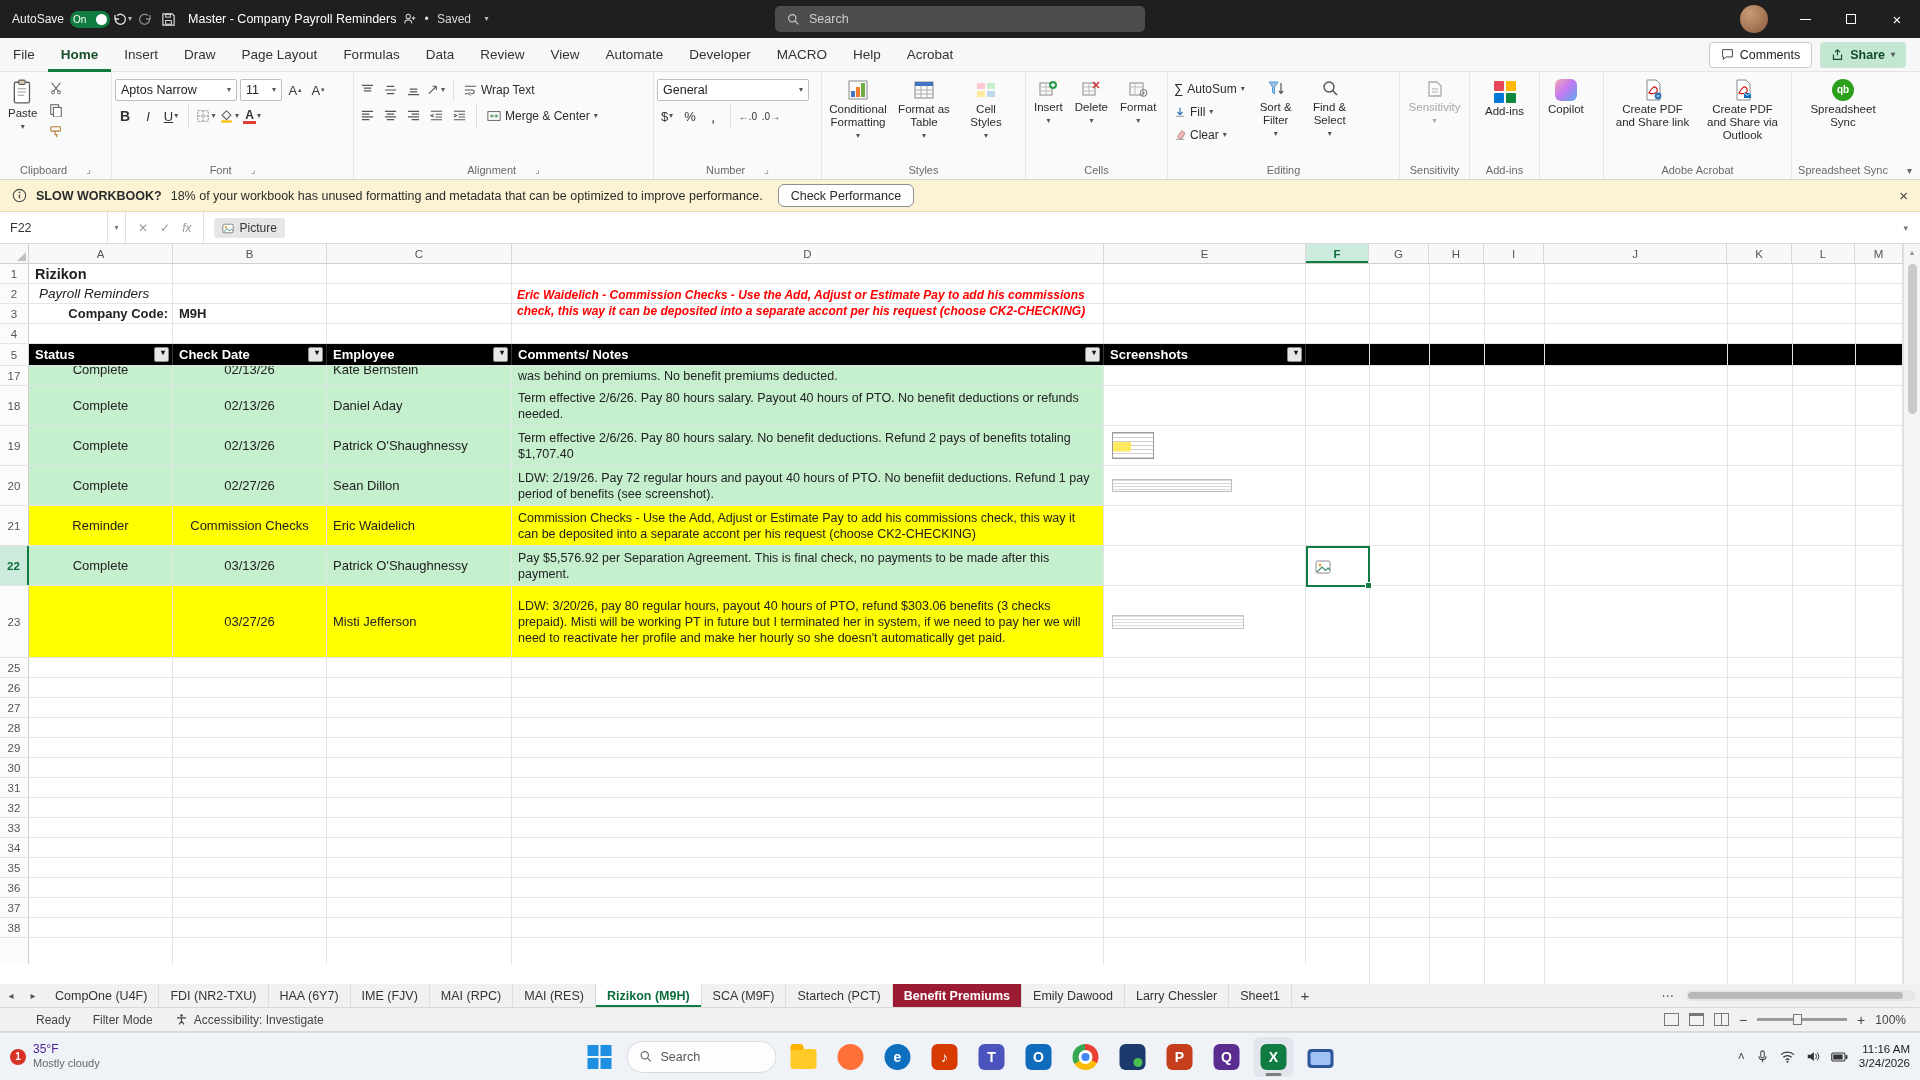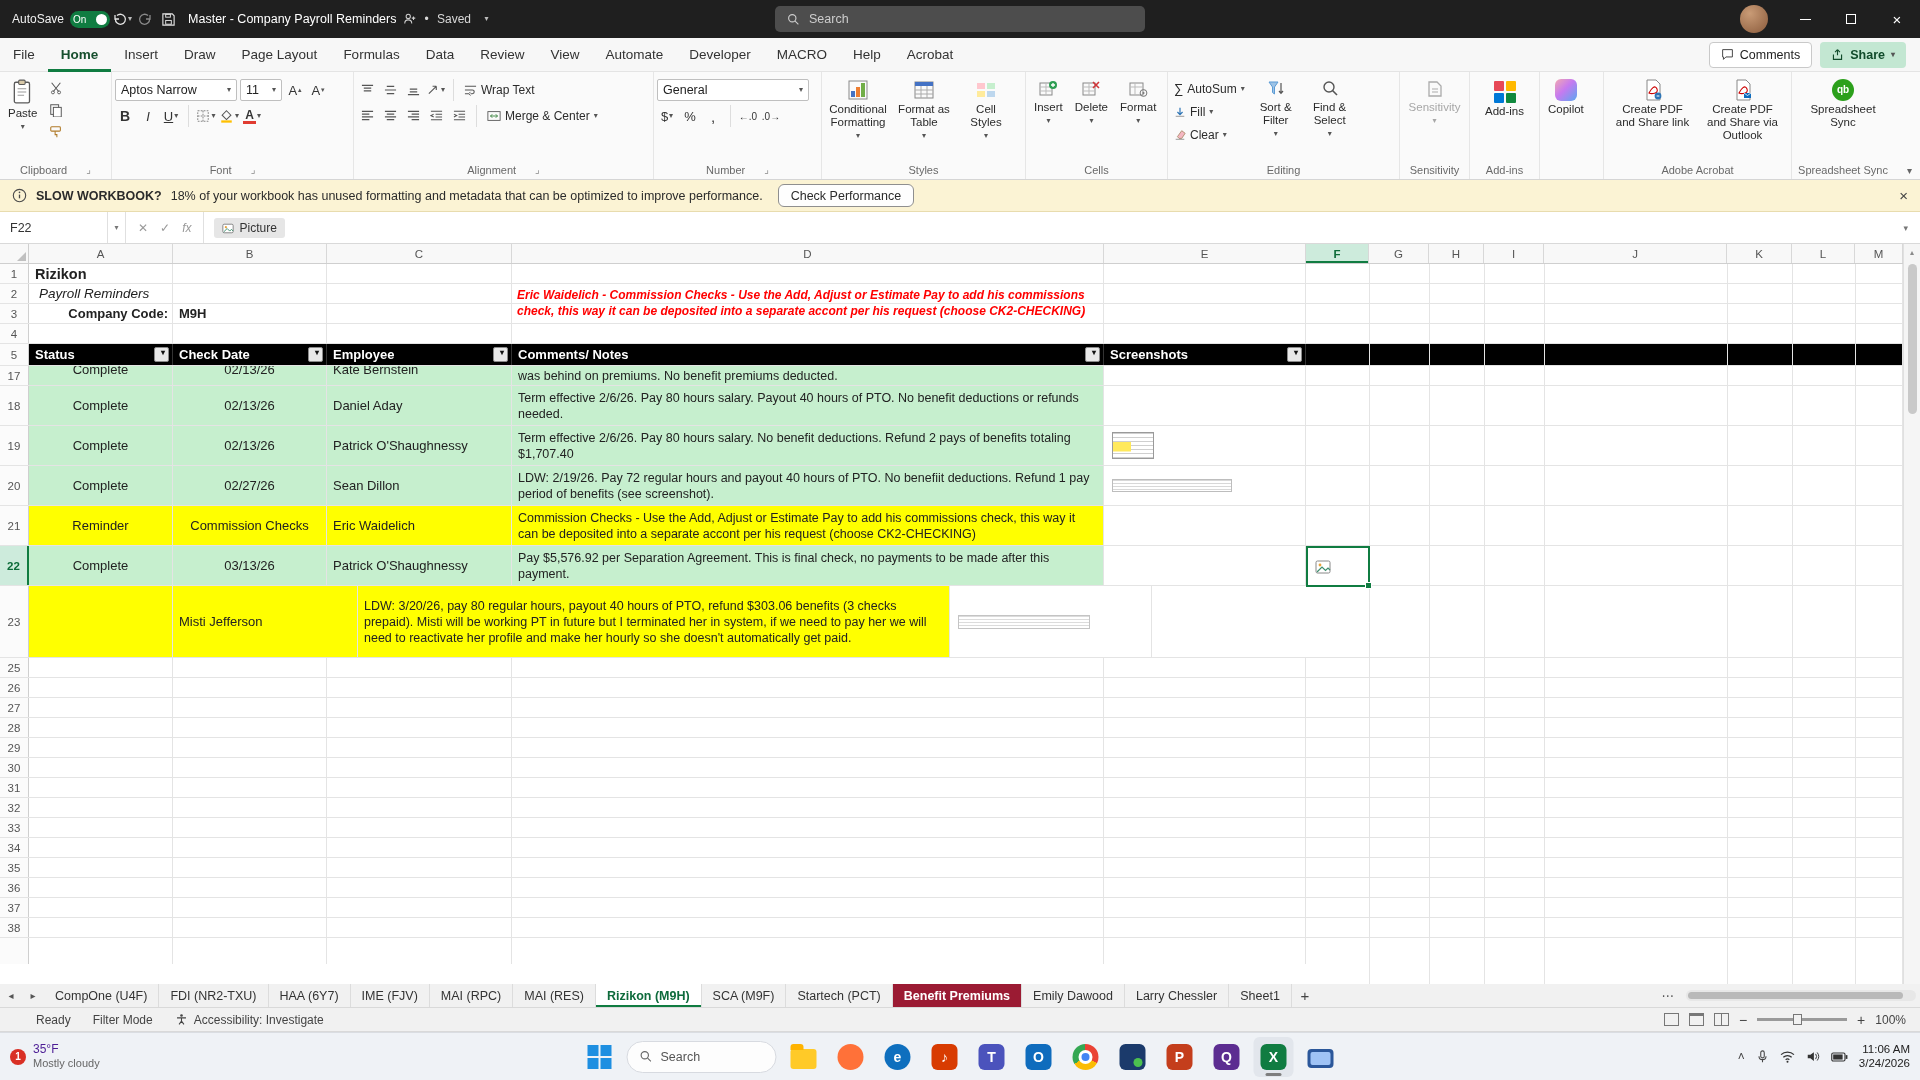--- a/index.html
+++ b/index.html
@@ -880,20 +880,23 @@
         <div class="cell col-d cell-fill c-notes">
           <span>Pay $5,576.92 per Separation Agreement. This is final check, no payments to be made after this payment.</span>
         </div>
         <div class="cell col-e"></div>
       </div>
       <div class="grid-row yellow three">
         <div class="rownum">23</div>
         <div class="cell col-a cell-fill c-status">
           <span></span>
         </div>
+        <div class="cell col-b cell-fill c-date">
+          <span>03/27/26</span>
+        </div>
         <div class="cell col-c cell-fill c-emp">
           <span>Misti Jefferson</span>
         </div>
         <div class="cell col-d cell-fill c-notes">
           <span>LDW: 3/20/26, pay 80 regular hours, payout 40 hours of PTO, refund $303.06 benefits (3 checks prepaid). Misti will be working PT in future but I terminated her in system, if we need to pay her we will need to reactivate her profile and make her hourly so she doesn't automatically get paid.</span>
         </div>
         <div class="cell col-e">
           <div class="thumb t-gray-lines"></div>
         </div>
       </div>
@@ -1167,19 +1170,19 @@
       <svg width="14" height="13" viewBox="0 0 16 14">
           <path d="M2 5h3l4-3v10L5 9H2z" fill="#333"></path>
           <path d="M11 4a5 5 0 0 1 0 6M12.8 2.4a7.5 7.5 0 0 1 0 9.2" fill="none" stroke="#333" stroke-width="1.1"></path>
         </svg>
       <svg width="17" height="10" viewBox="0 0 18 10">
           <rect x="0.8" y="0.8" width="14" height="8.4" rx="1.5" fill="none" stroke="#333" stroke-width="1.2"></rect>
           <rect x="2.3" y="2.3" width="10" height="5.4" fill="#333"></rect>
           <rect x="15.6" y="3" width="1.8" height="4" fill="#333"></rect>
         </svg>
       <span class="clock">
-        <span>11:06 AM</span>
+        <span>11:16 AM</span>
         <span>3/24/2026</span>
       </span>
     </div>
   </div>
 
 </div>
 
 </body></html>

